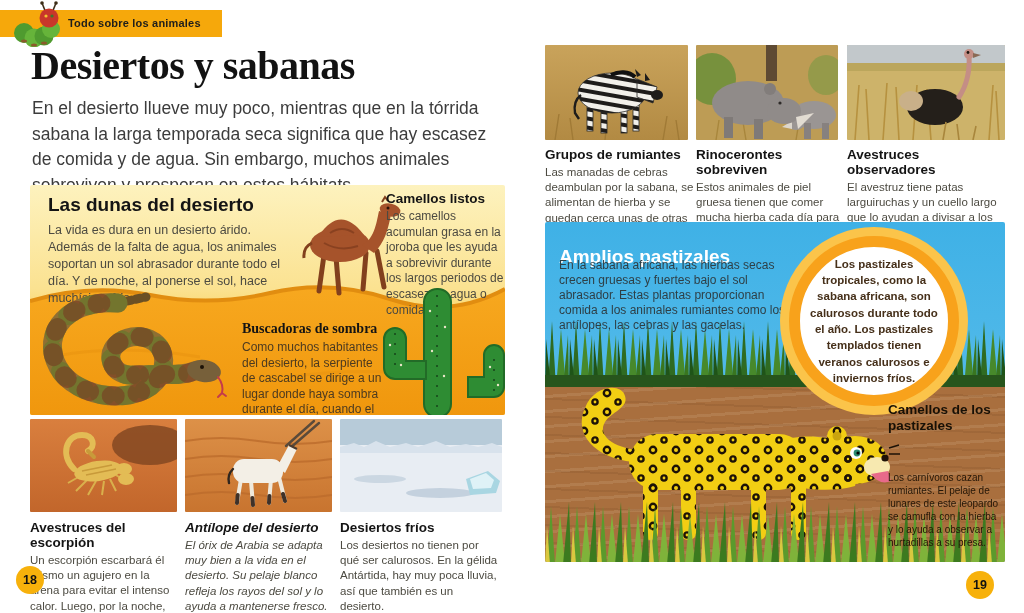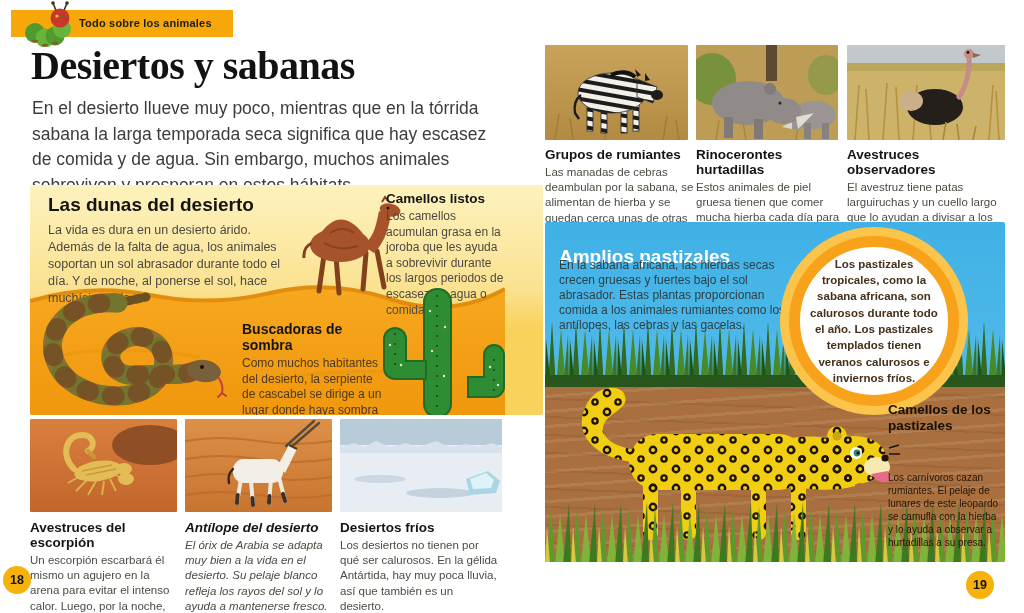--- a/index.html
+++ b/index.html
@@ -1,40 +1,40 @@
 <!DOCTYPE html>
 <html><head>
 <meta charset="utf-8">
 <style>
   * { margin:0; padding:0; box-sizing:border-box; }
   html,body { width:1024px; height:613px; background:#fff; font-family:"Liberation Sans", sans-serif; }
   #spread { position:relative; width:1024px; height:613px; background:#fff; overflow:hidden; }
 
   
-  .brand-bar { position:absolute; left:11px; top:10px; width:222px; height:27px; background:#F6A80B; }
+  .brand-bar { position:absolute; left:0; top:10px; width:222px; height:27px; background:#F6A80B; }
   .brand-bar .label { position:absolute; left:68px; top:7px; font-size:11px; font-weight:700; color:#1d1d1b; letter-spacing:.2px; }
   .caterpillar { position:absolute; left:12px; top:-9px; width:54px; height:46px; }
 
   
   .page-title { position:absolute; left:31px; top:42px; font-size:40px; font-weight:700; color:#121212; letter-spacing:-.5px;font-family:Liberation Serif, serif; }
   .intro { position:absolute; left:32px; top:96px; width:474px; font-size:17.5px; line-height:1.46; color:#3c3c3c; }
 
-  .desert-panel { position:absolute; left:30px; top:185px; width:513px; height:230px; overflow:hidden; border-radius:2px;
+  .desert-panel { position:absolute; left:30px; top:185px; width:475px; height:230px; overflow:hidden; border-radius:2px;
     background:linear-gradient(#FDF2BE 0%, #FBE291 45%, #F9D25C 62%); }
   .desert-sand { position:absolute; left:0; bottom:0; width:475px; height:148px; }
   .panel-h { font-weight:700; color:#141414; }
   .dunes-h { position:absolute; left:18px; top:9px; font-size:19px; }
   .dunes-b { position:absolute; left:18px; top:37px; width:238px; font-size:12.5px; line-height:1.36; color:#4c4a41; }
   .camel-ill { position:absolute; left:248px; top:8px; width:132px; height:108px; }
   .note-camel { position:absolute; left:356px; top:6px; width:118px; }
   .note-camel h3 { font-size:13.5px; font-weight:700; color:#141414; margin-bottom:3px; }
   .note-camel p { font-size:12px; line-height:1.3; color:#4c4a41; }
   .snake-ill { position:absolute; left:2px; top:102px; width:248px; height:126px; }
   .note-shade { position:absolute; left:212px; top:136px; width:146px; }
-  .note-shade h3 { font-size:14px; font-weight:700; color:#141414; margin-bottom:3px; }
+  .note-shade h3 { font-size:14px; font-weight:700; color:#141414; margin-bottom:3px;font-family:Liberation Serif, serif; }
   .note-shade p { font-size:12px; line-height:1.3; color:#4c3a20; }
   .cactus-ill { position:absolute; left:336px; top:96px; width:140px; height:136px; }
 
   .photo { position:absolute; overflow:hidden; border-radius:1px; }
   .photo svg { display:block; width:100%; height:100%; }
   .ph-scorpion { left:30px;  top:419px; width:147px; height:93px; }
   .ph-oryx     { left:185px; top:419px; width:147px; height:93px; }
   .ph-cold     { left:340px; top:419px; width:162px; height:93px; }
   .ph-zebra    { left:545px; top:45px;  width:143px; height:95px; }
   .ph-rhino    { left:696px; top:45px;  width:142px; height:95px; }
@@ -45,21 +45,21 @@
   .caption p  { font-size:11.5px; line-height:1.32; color:#4c4a41; }
   .cap-scorpion { left:30px;  top:520px; width:152px; }
   .cap-oryx     { left:185px; top:520px; width:152px;font-style:italic; }
   .cap-cold     { left:340px; top:520px; width:160px; }
   .cap-zebra    { left:545px; top:147px; width:150px; }
   .cap-rhino    { left:696px; top:147px; width:152px; }
   .cap-ostrich  { left:847px; top:147px; width:158px; }
 
   .page-circle { position:absolute; width:28px; height:28px; border-radius:50%; background:#F7B10B;
     display:flex; align-items:center; justify-content:center; font-size:12.5px; font-weight:700; color:#111; }
-  .pc-left  { left:3px;  top:566px; }
+  .pc-left  { left:16px;  top:566px; }
   .pc-right { left:966px; top:571px; }
 
   
   .savanna-panel { position:absolute; left:545px; top:222px; width:460px; height:340px; overflow:hidden; border-radius:2px;
     background:linear-gradient(#3FB1E6, #55BBEA 55%, #7ECBEF); }
   .sav-h { position:absolute; left:14px; top:24px; font-size:19px; font-weight:700; color:#ffffff; z-index:5; }
   .sav-b { position:absolute; left:14px; top:36px; width:228px; font-size:12px; line-height:1.26; color:#2e3f46; z-index:5; }
   .tall-grass { position:absolute; left:0; top:95px; width:460px; height:70px; z-index:1; }
   .sav-ground { position:absolute; left:0; top:158px; width:460px; height:182px; z-index:0;
     background:#A96F3E;
@@ -330,21 +330,21 @@
           <path d="M96 95 l3 -18 M112 95 l-2 -16 M126 95 l3 -14"></path>
         </g>
     </svg>
   </figure>
 
   <div class="caption cap-zebra">
     <h3>Grupos de rumiantes</h3>
     <p>Las manadas de cebras deambulan por la sabana, se alimentan de hierba y se quedan cerca unas de otras por seguridad.</p>
   </div>
   <div class="caption cap-rhino">
-    <h3>Rinocerontes hurtadillas</h3>
+    <h3>Rinocerontes sobreviven</h3>
     <p>Estos animales de piel gruesa tienen que comer mucha hierba cada día para estar lo bastante fuertes y poder luchar contra los depredadores.</p>
   </div>
   <div class="caption cap-ostrich">
     <h3>Avestruces observadores</h3>
     <p>El avestruz tiene patas larguiruchas y un cuello largo que lo ayudan a divisar a los depredadores por encima de la hierba alta de la sabana.</p>
   </div>
 
   <div class="savanna-panel">
     <div class="sav-ground"></div>
 

